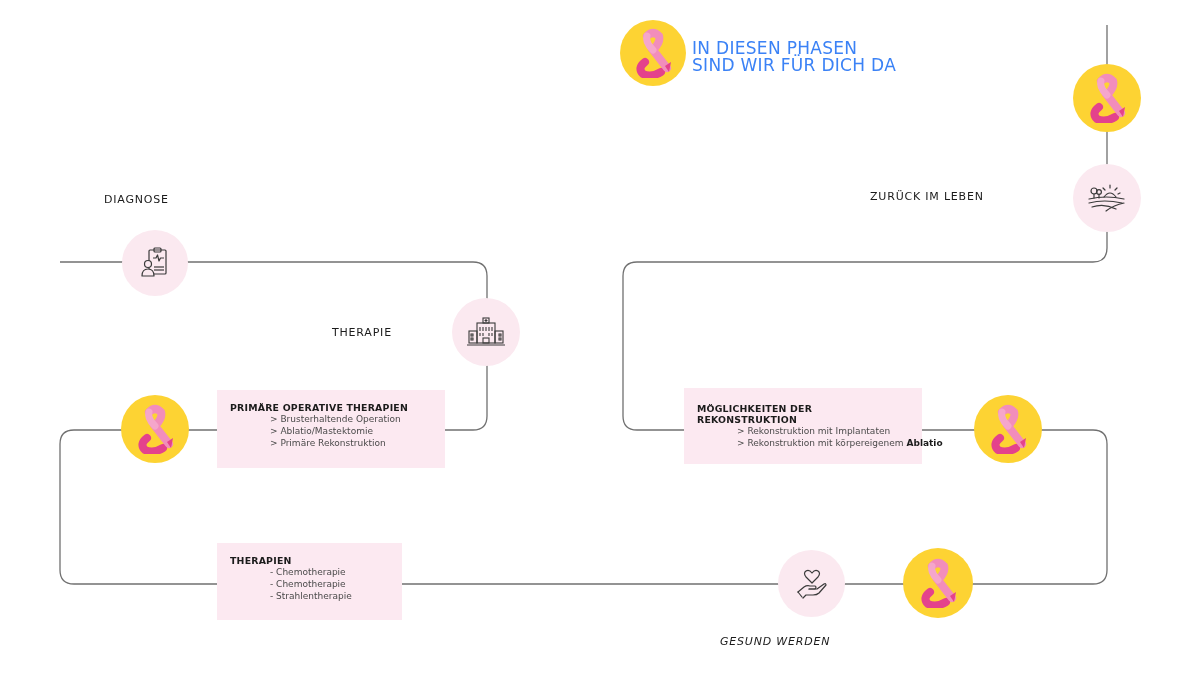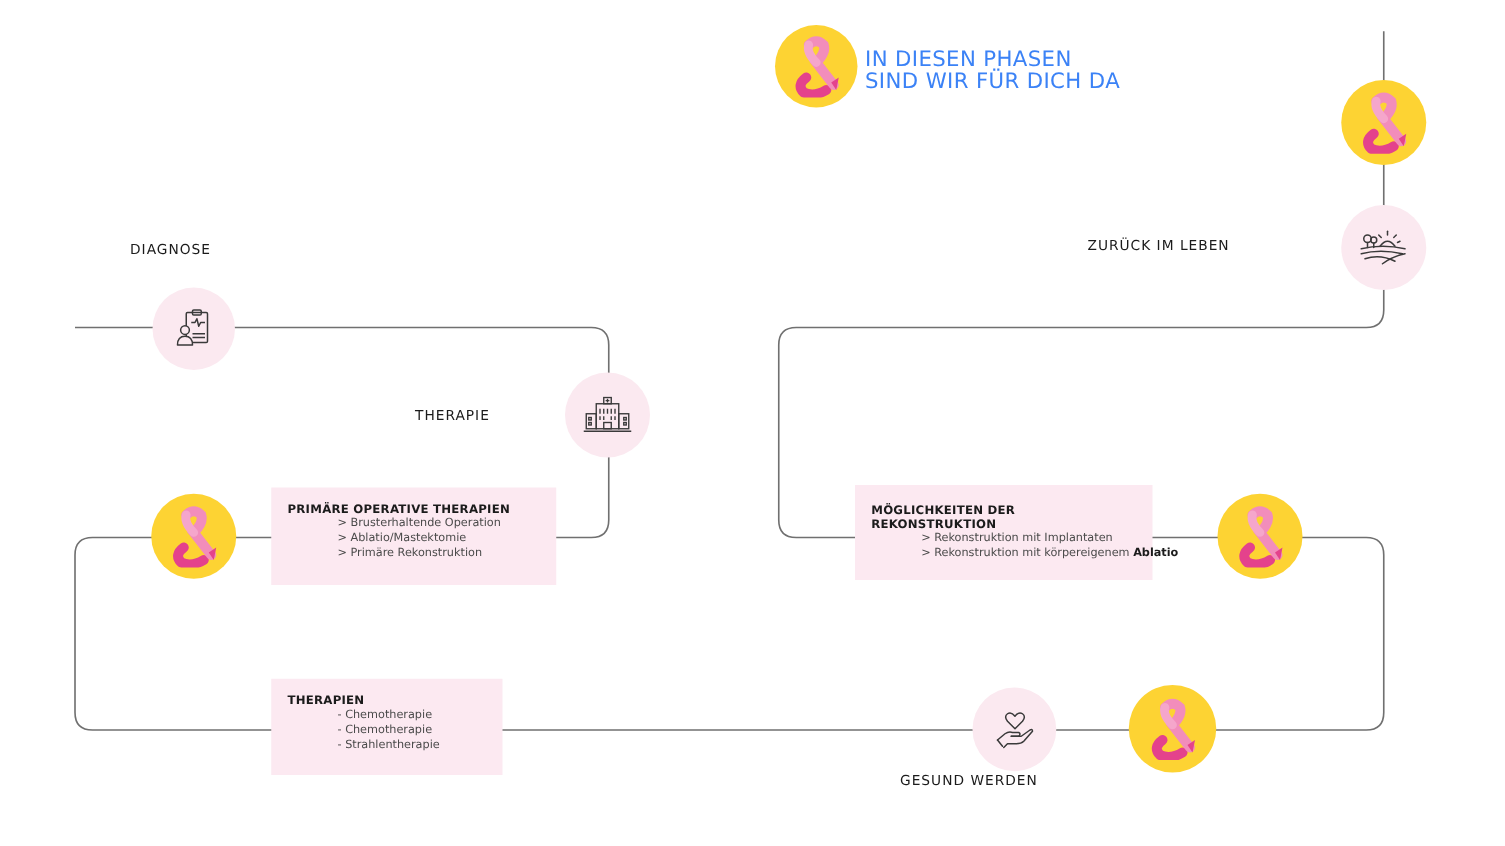--- a/index.html
+++ b/index.html
@@ -154,13 +154,13 @@
   </svg>
 </div>
 <div class="circle yellow" style="left:903px;top:548px;width:70px;height:70px;">
   <svg width="44" height="50" viewBox="0 0 44 50">
     <path d="M14 34 Q6 40 12 46 Q20 50 30 44" fill="none" stroke="#e4428c" stroke-width="8" stroke-linecap="round"></path>
     <path d="M16 8 Q22 2 28 8 Q30 14 22 22 L36 40" fill="none" stroke="#f28dbb" stroke-width="8" stroke-linecap="round"></path>
     <path d="M22 22 Q14 14 16 8" fill="none" stroke="#f5a6cb" stroke-width="7" stroke-linecap="round"></path>
     <path d="M34 38 L40 34 L38 44 Z" fill="#e4428c"></path>
   </svg>
 </div>
-<div class="label" style="left:720px;top:618px;">GESUND WERDEN</div>
+<div class="label" style="left:720px;top:635px;font-style:italic;">GESUND WERDEN</div>
 
 </body></html>

